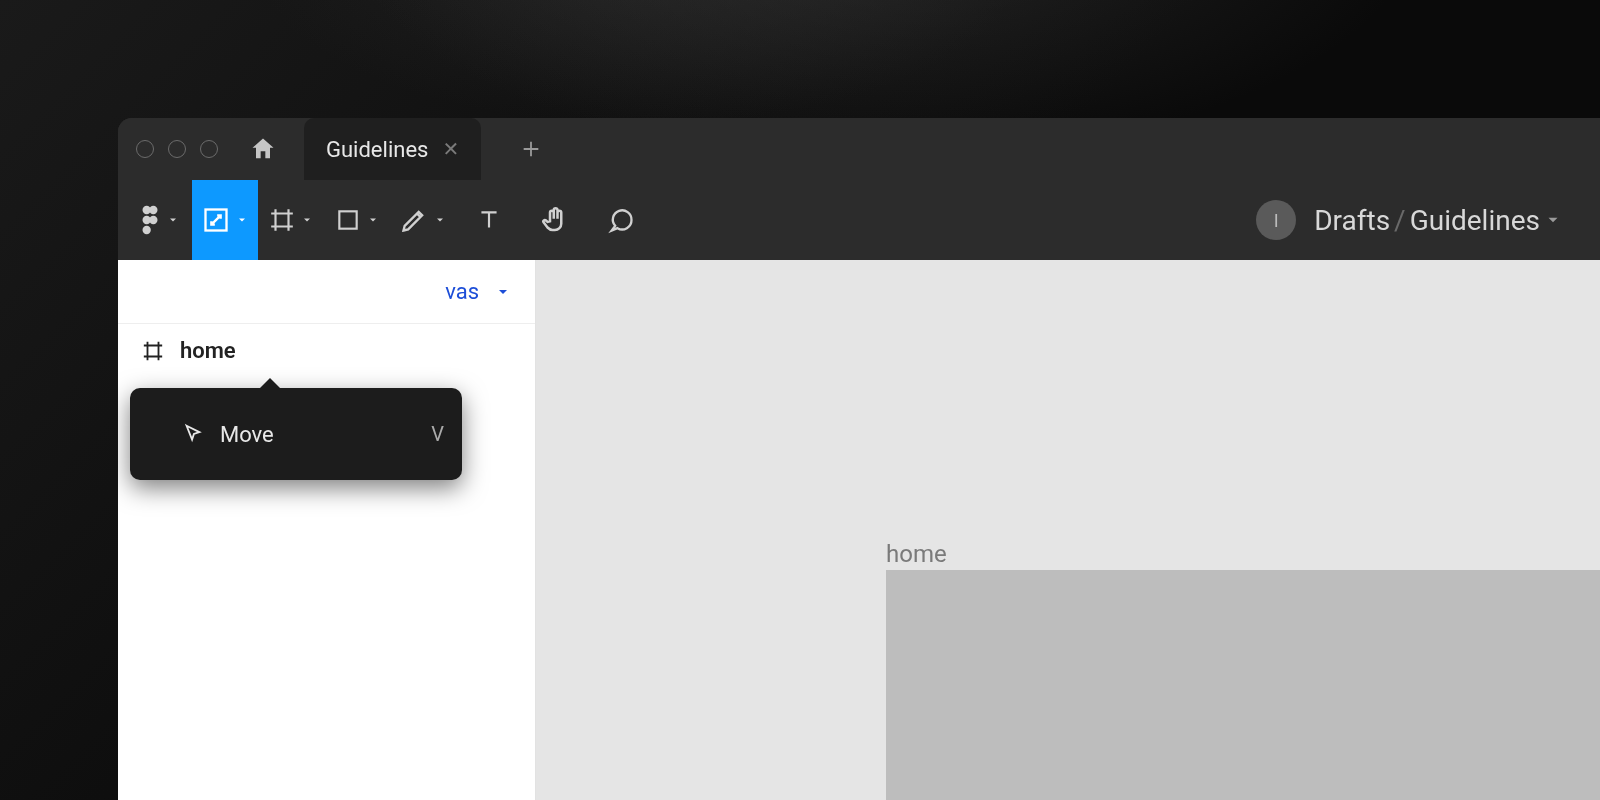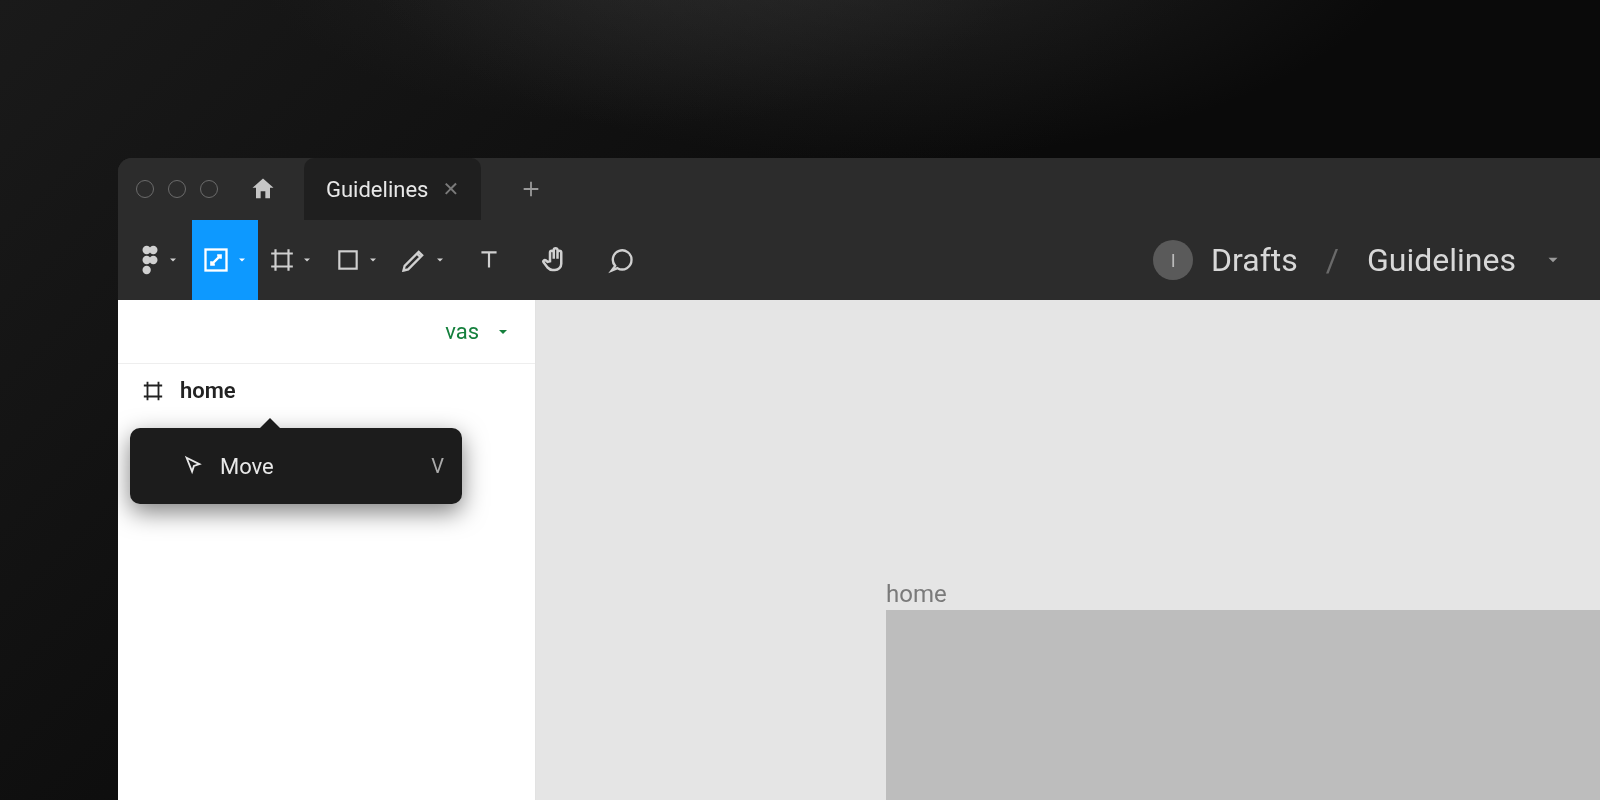--- a/index.html
+++ b/index.html
@@ -5,52 +5,52 @@
 * { margin: 0; padding: 0; box-sizing: border-box; font-family: -apple-system, BlinkMacSystemFont, "Segoe UI", Roboto, sans-serif; }
 body { width: 1600px; height: 800px; background: #0a0a0a; overflow: hidden; position: relative; }
 
 
 .bgdecor { position: absolute; inset: 0; background:
   radial-gradient(ellipse 900px 400px at 55% -10%, rgba(80,80,80,0.35), transparent 60%),
   radial-gradient(ellipse 700px 300px at 40% -5%, rgba(60,60,60,0.3), transparent 55%),
   linear-gradient(135deg, #1a1a1a 0%, #0a0a0a 50%);
 }
 
-.window { position: absolute; left: 118px; top: 118px; right: 0; bottom: 0; background: #2c2c2c; border-radius: 14px 0 0 0; overflow: hidden; display: flex; flex-direction: column; margin-top: 40px; }
+.window { position: absolute; left: 118px; top: 118px; right: 0; bottom: 0; background: #2c2c2c; border-radius: 14px 0 0 0; overflow: hidden; display: flex; flex-direction: column; }
 
 
 .tabbar { height: 62px; background: #2c2c2c; display: flex; align-items: center; padding: 0 18px; gap: 18px; }
 .traffic { display: flex; gap: 14px; }
 .traffic .dot { width: 18px; height: 18px; border-radius: 50%; border: 1.5px solid #6b6b6b; }
 .home-btn { width: 34px; height: 34px; display: flex; align-items: center; justify-content: center; color: #c6c6c6; margin-left: 10px; cursor: pointer; }
 .tab { height: 62px; padding: 0 22px; display: flex; align-items: center; gap: 14px; color: #e8e8e8; font-size: 22px; background: #1f1f1f; border-radius: 10px 10px 0 0; margin-left: 6px; cursor: pointer; }
 .tab .x { color: #7a7a7a; font-size: 20px; }
 .newtab { width: 36px; height: 36px; display: flex; align-items: center; justify-content: center; color: #9a9a9a; font-size: 26px; margin-left: 14px; cursor: pointer; }
 
 
 .toolbar { height: 80px; background: #2c2c2c; display: flex; align-items: center; padding: 0 8px; position: relative; }
 .tool { height: 80px; min-width: 66px; display: flex; align-items: center; justify-content: center; gap: 4px; color: #d0d0d0; cursor: pointer; padding: 0 10px; }
 .tool.active { background: #0d99ff; color: #fff; }
 .tool .chev { margin-left: 2px; }
 .avatar { width: 40px; height: 40px; border-radius: 50%; background: #5a5a5a; margin-left: auto; margin-right: 18px; display:flex; align-items:center; justify-content:center; color:#bbb; font-size:18px;}
-.breadcrumb { display: flex; align-items: center; gap: 28px; color: #d8d8d8; font-size: 32px; margin-right: 30px; cursor: pointer; }
+.breadcrumb { display: flex; align-items: center; gap: 4px; color: #d8d8d8; font-size: 28px; margin-right: 30px; cursor: pointer; }
 .breadcrumb .sep { color: #6a6a6a; }
 .breadcrumb .chev { color: #9a9a9a; }
 
 
 .main { flex: 1; display: flex; background: #e5e5e5; position: relative; }
 .sidebar { width: 418px; background: #ffffff; border-right: 1px solid #e2e2e2; position: relative; }
-.pagesrow { height: 64px; display: flex; align-items: center; padding: 0 24px; gap: 12px; font-size: 22px; color: #15803d; border-bottom: 1px solid #eee; }
+.pagesrow { height: 64px; display: flex; align-items: center; padding: 0 24px; gap: 12px; font-size: 22px; color: #1d4ed8; border-bottom: 1px solid #eee; }
 .layer { display: flex; align-items: center; padding: 14px 24px; gap: 16px; color: #222; font-size: 22px; font-weight: 600; }
 .canvas { flex: 1; background: #e5e5e5; position: relative; }
 .framelabel { position: absolute; left: 350px; top: 280px; color: #7a7a7a; font-size: 24px; }
 .frame { position: absolute; left: 350px; top: 310px; right: -200px; height: 600px; background: #bdbdbd; }
 
 
-.dropdown { position: absolute; left: 12px; top: 270px; width: 332px; background: #1c1c1c; border-radius: 10px; padding: 16px 0; box-shadow: 0 8px 24px rgba(0,0,0,.5); z-index: 50; }
+.dropdown { position: absolute; left: 12px; top: 270px; width: 332px; background: #1c1c1c; border-radius: 10px; padding: 24px 0; box-shadow: 0 8px 24px rgba(0,0,0,.5); z-index: 50; }
 .dropdown::before { content: ""; position: absolute; top: -10px; left: 130px; border: 10px solid transparent; border-bottom-color: #1c1c1c; border-top: none; }
 .dd-item { display: flex; align-items: center; height: 44px; padding: 0 18px 0 14px; gap: 14px; color: #e8e8e8; font-size: 22px; cursor: pointer; }
 .dd-item .check { width: 22px; display:flex; justify-content:center; color:#fff; }
 .dd-item .ic { width: 26px; display:flex; justify-content:center; }
 .dd-item .sc { margin-left: auto; color: #aaa; font-size: 20px; }
 
 svg { display: block; }
 </style>
 </head>
 <body>

